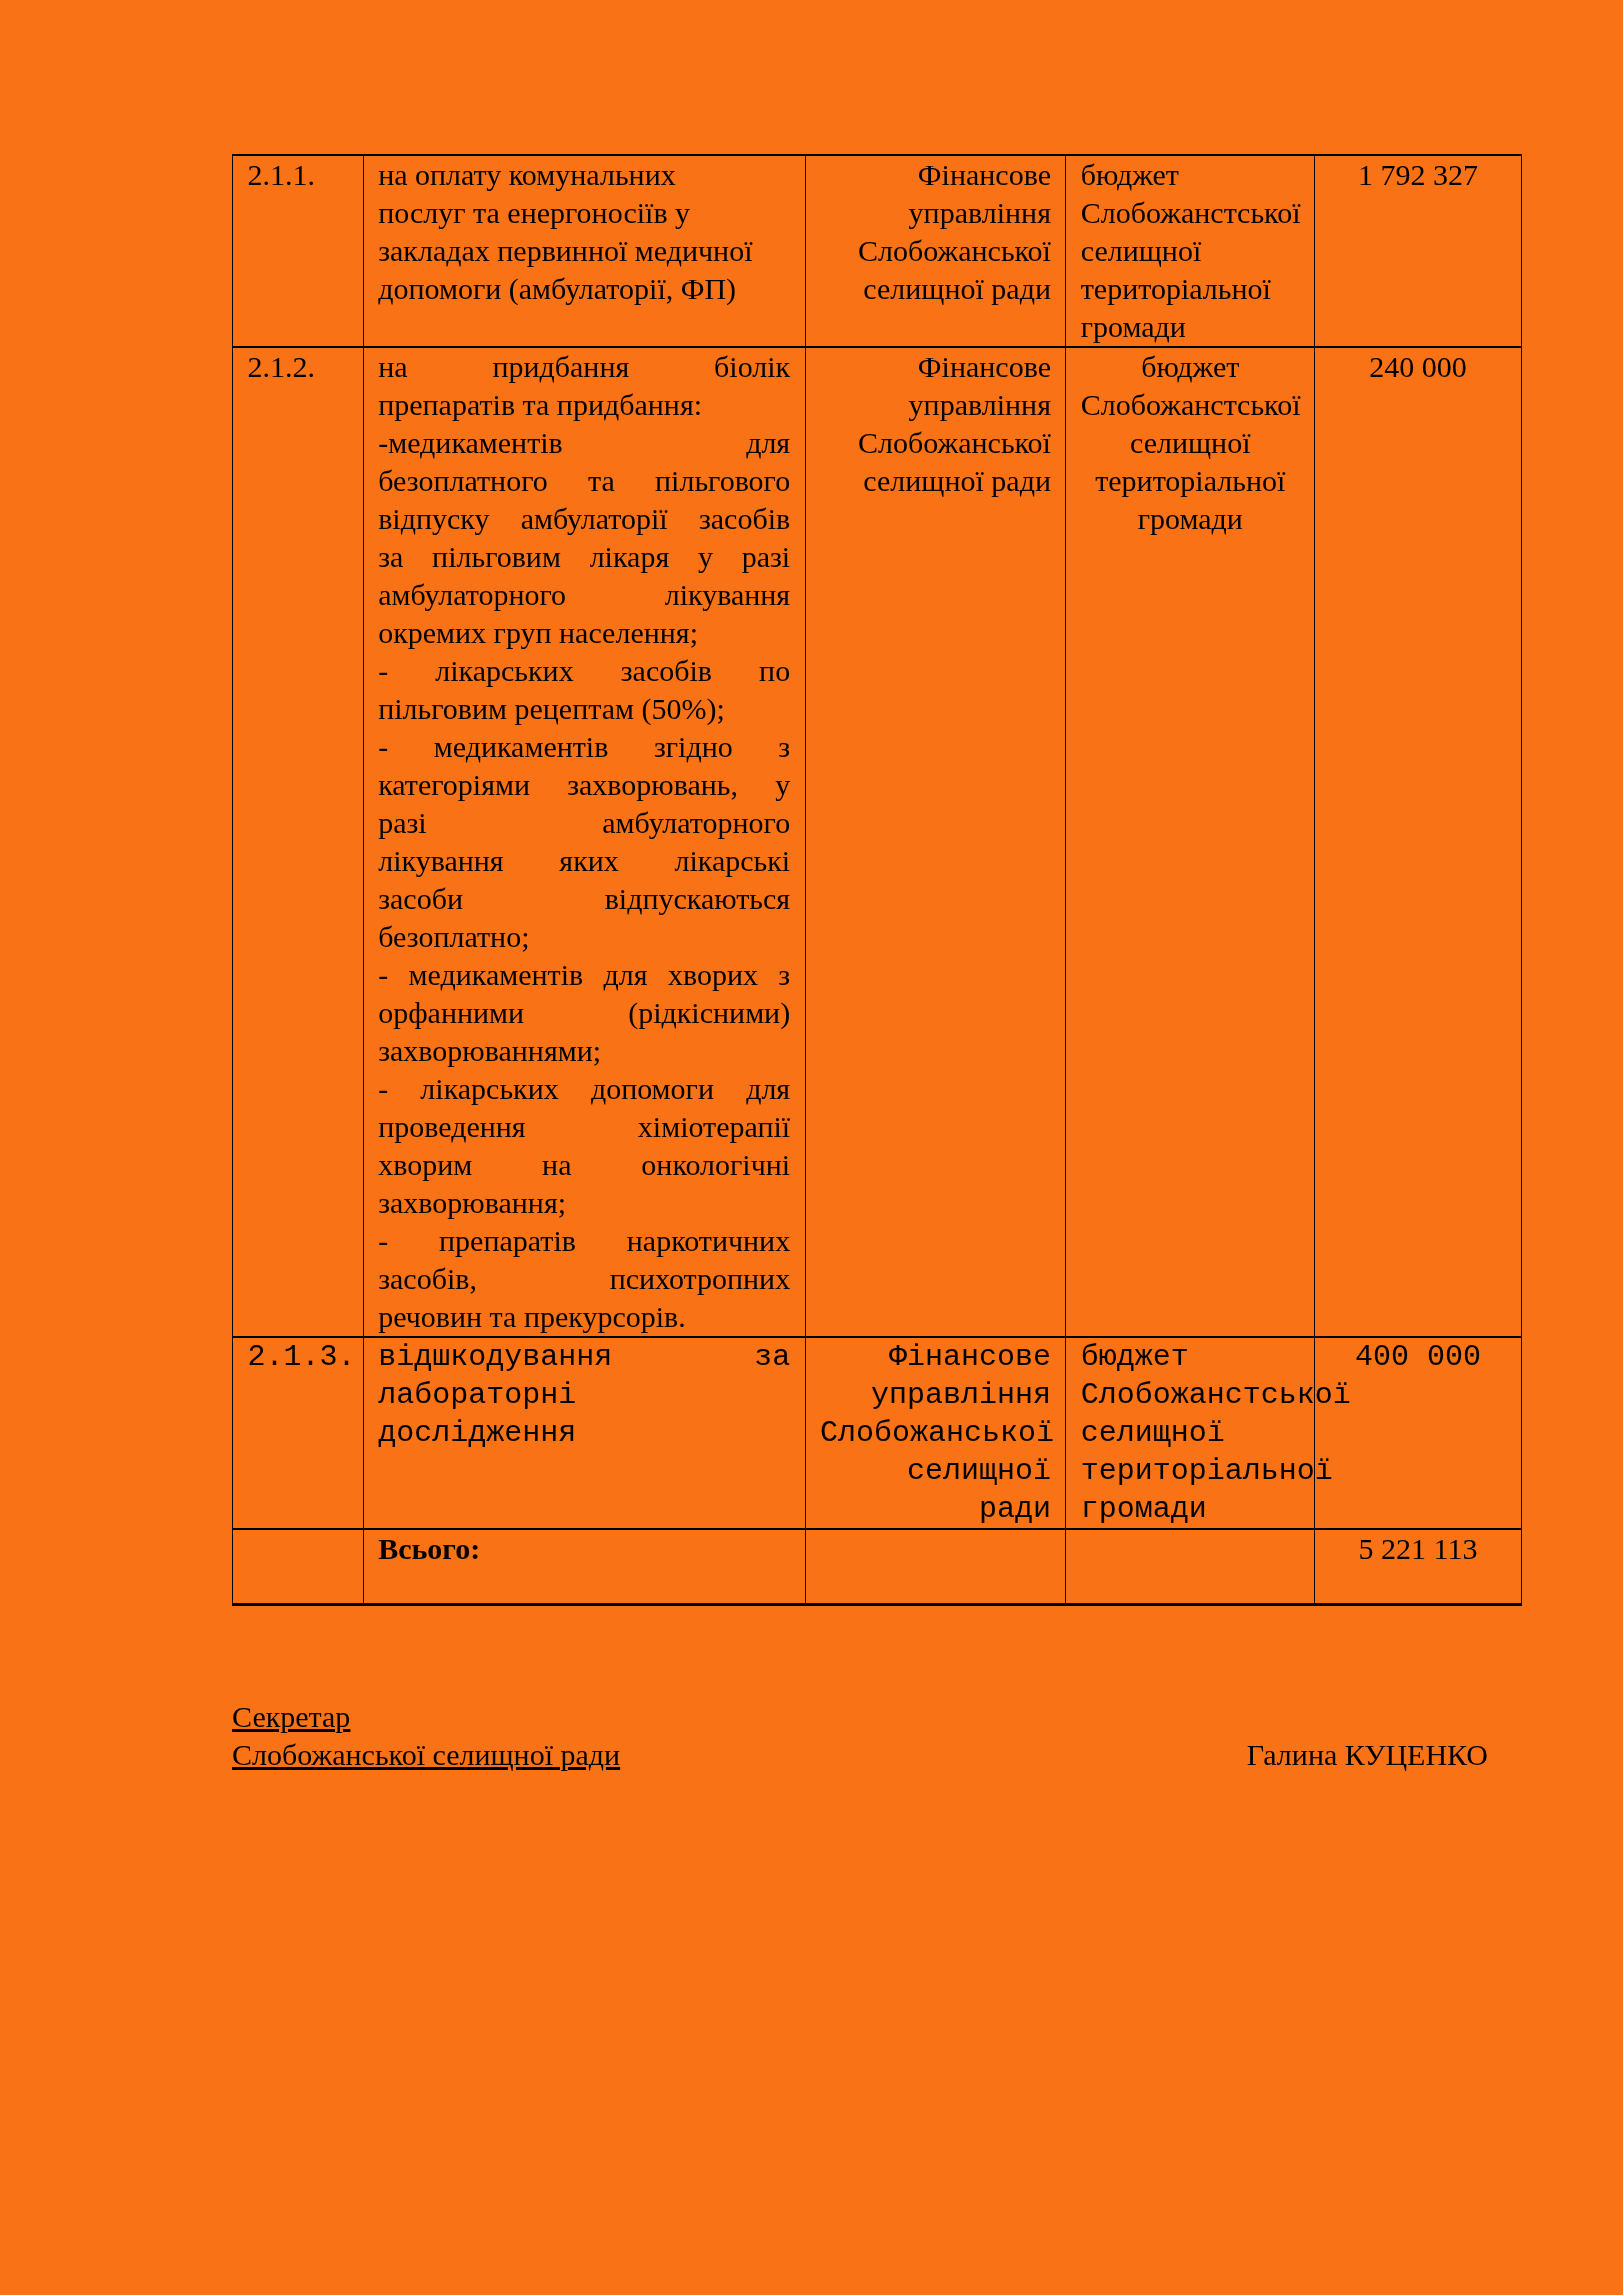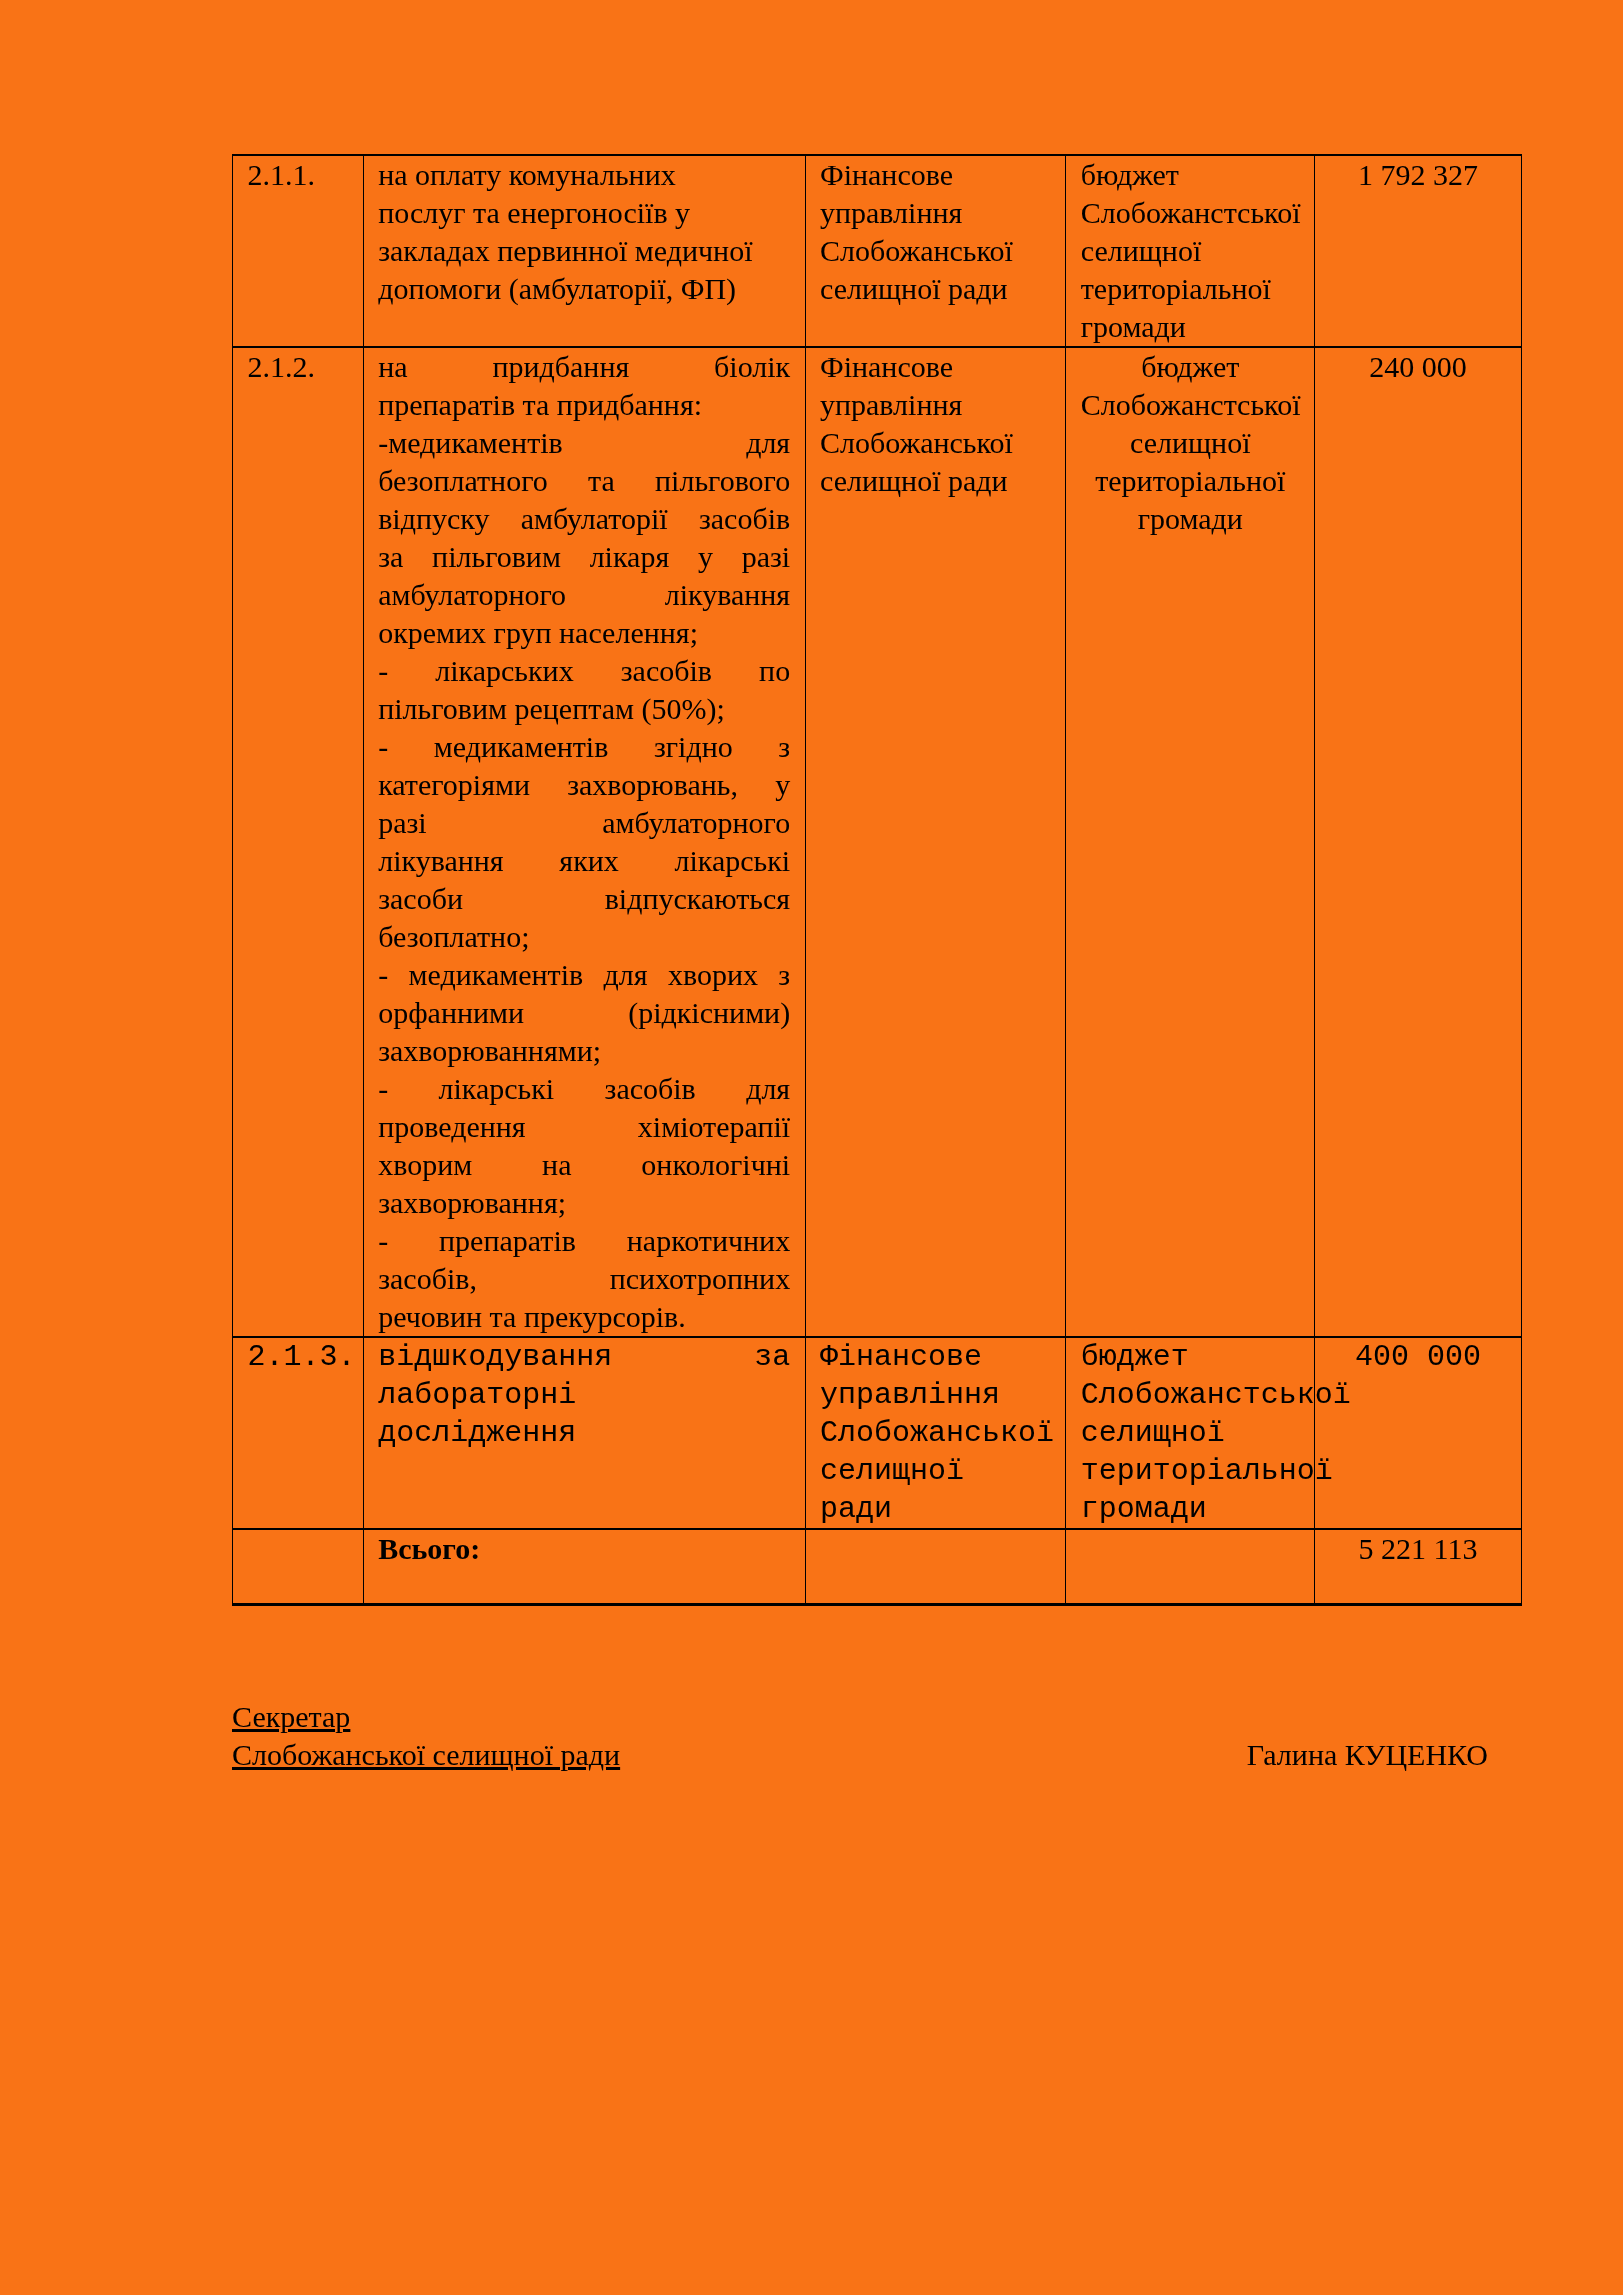--- a/index.html
+++ b/index.html
@@ -43,21 +43,21 @@
       border-top: 2.6px solid #000;
     }
     table.budget tr.total-row td {
       border-bottom: 3.3px solid #000;
     }
     table.budget tr:first-child td {
       border-top: 2px solid #000;
     }
     td.col-num { width: 101px; }
     td.col-desc { width: 412px; }
-    td.col-exec { width: 231px; text-align: left; }
+    td.col-exec { width: 231px; text-align: right; }
     td.col-source { width: 219px; }
     td.col-amount { width: 177px; text-align: center; margin-top: 15px; }
     td.col-source.centered { text-align: center; }
     .line { display: block; }
     .justified-line {
       display: block;
       text-align: justify;
       text-align-last: justify;
     }
     .total-label { font-weight: bold; }
@@ -128,21 +128,21 @@
           <span class="line">пільговим рецептам (50%);</span>
           <span class="justified-line">- медикаментів згідно з</span>
           <span class="justified-line">категоріями захворювань, у</span>
           <span class="justified-line">разі амбулаторного</span>
           <span class="justified-line">лікування яких лікарські</span>
           <span class="justified-line">засоби відпускаються</span>
           <span class="line">безоплатно;</span>
           <span class="justified-line">- медикаментів для хворих з</span>
           <span class="justified-line">орфанними (рідкісними)</span>
           <span class="line">захворюваннями;</span>
-          <span class="justified-line"> - лікарські засобів для</span>
+          <span class="justified-line"> - лікарських допомоги для</span>
           <span class="justified-line">проведення хіміотерапії</span>
           <span class="justified-line">хворим на онкологічні</span>
           <span class="line">захворювання;</span>
           <span class="justified-line"> - препаратів наркотичних</span>
           <span class="justified-line">засобів, психотропних</span>
           <span class="line">речовин та прекурсорів.</span>
         </td>
         <td class="col-exec">
           <span class="line">Фінансове</span>
           <span class="line">управління</span>

